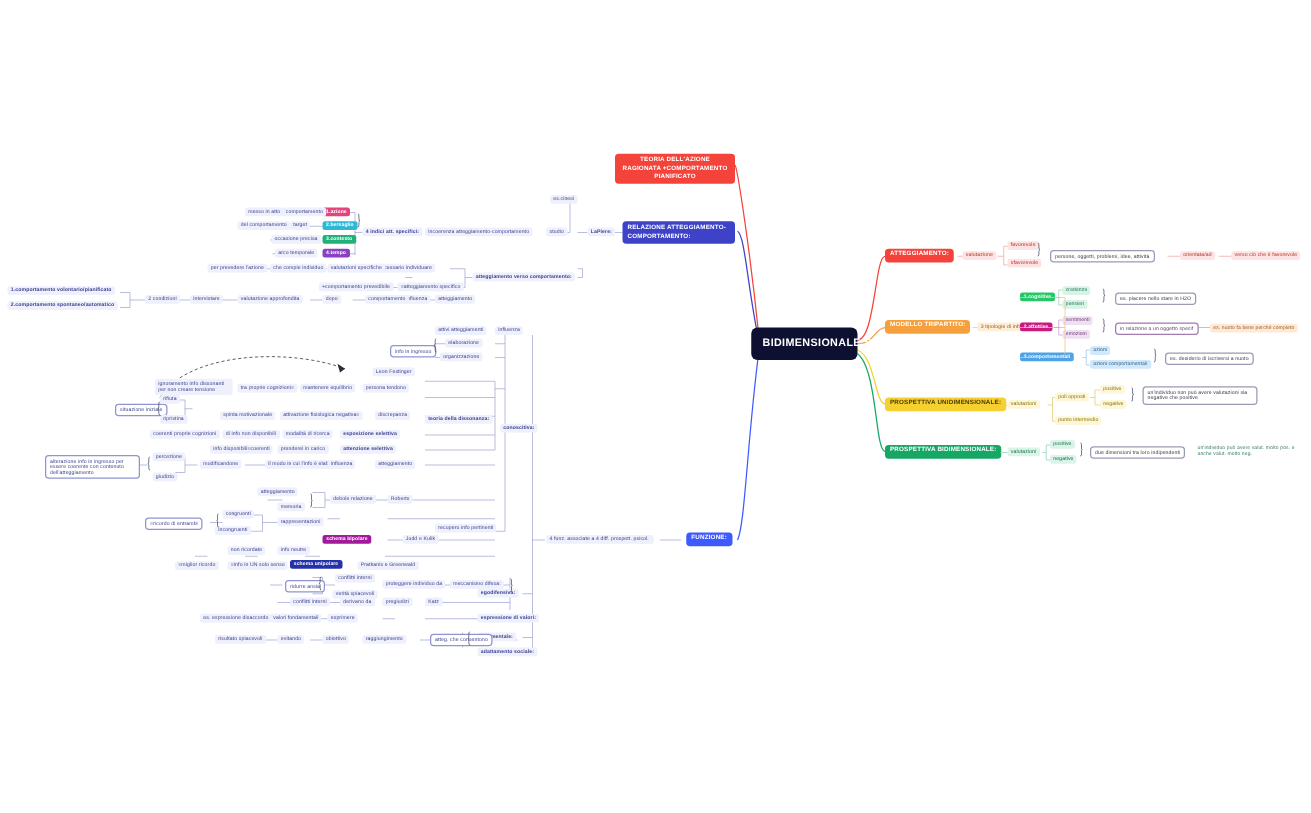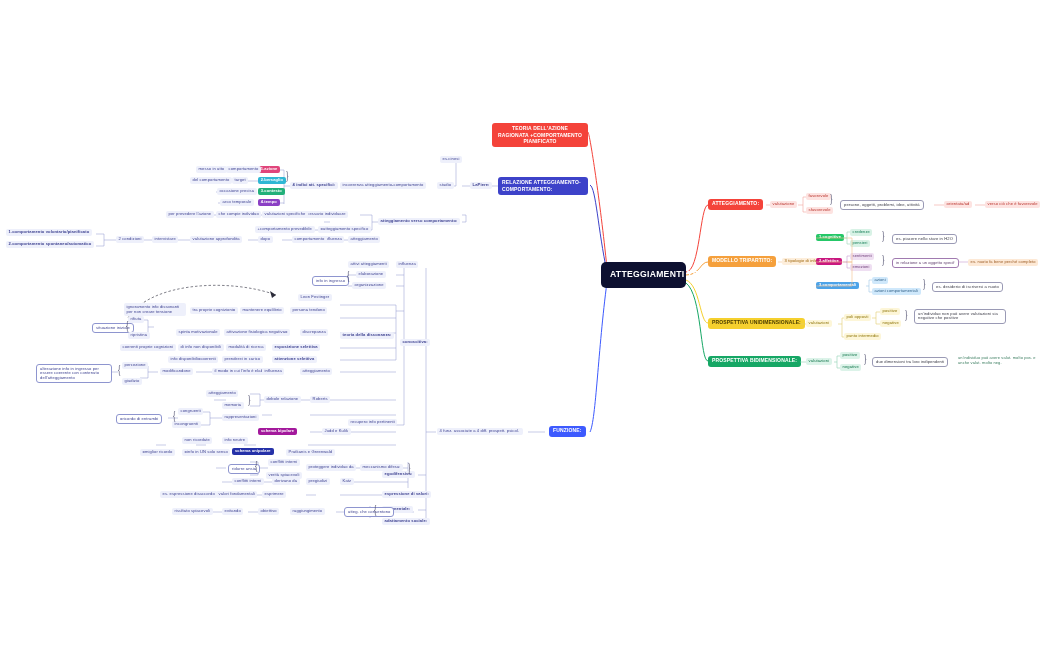--- a/index.html
+++ b/index.html
@@ -216,21 +216,21 @@
     <path d="M186 512 L 176 512"></path>
   </g>
 
   <g fill="none" stroke="#2b2b3a" stroke-width="0.6" stroke-dasharray="2.5 2">
     <path d="M128 318 C 150 282 230 278 276 295"></path>
   </g>
   <polygon points="276,295 270,291 272,298" fill="#2b2b3a"></polygon>
 </svg>
 
 <div class="node root" style="left:601px;top:262px;width:85px;">
-  <span>ATTEGGIAMENTI TEORIA</span>
+  <span>BIDIMENSIONALE SOCIALI</span>
 </div>
 
 <div class="node cap cap-red" style="left:708px;top:199px;">
   <span>ATTEGGIAMENTO:</span>
 </div>
 <div class="node sm-red" style="left:770px;top:201px;">
   <span>valutazione</span></div>
 <div class="node sm-red" style="left:806px;top:193px;">
   <span>favorevole</span></div>
 <div class="node sm-red" style="left:806px;top:207px;">

